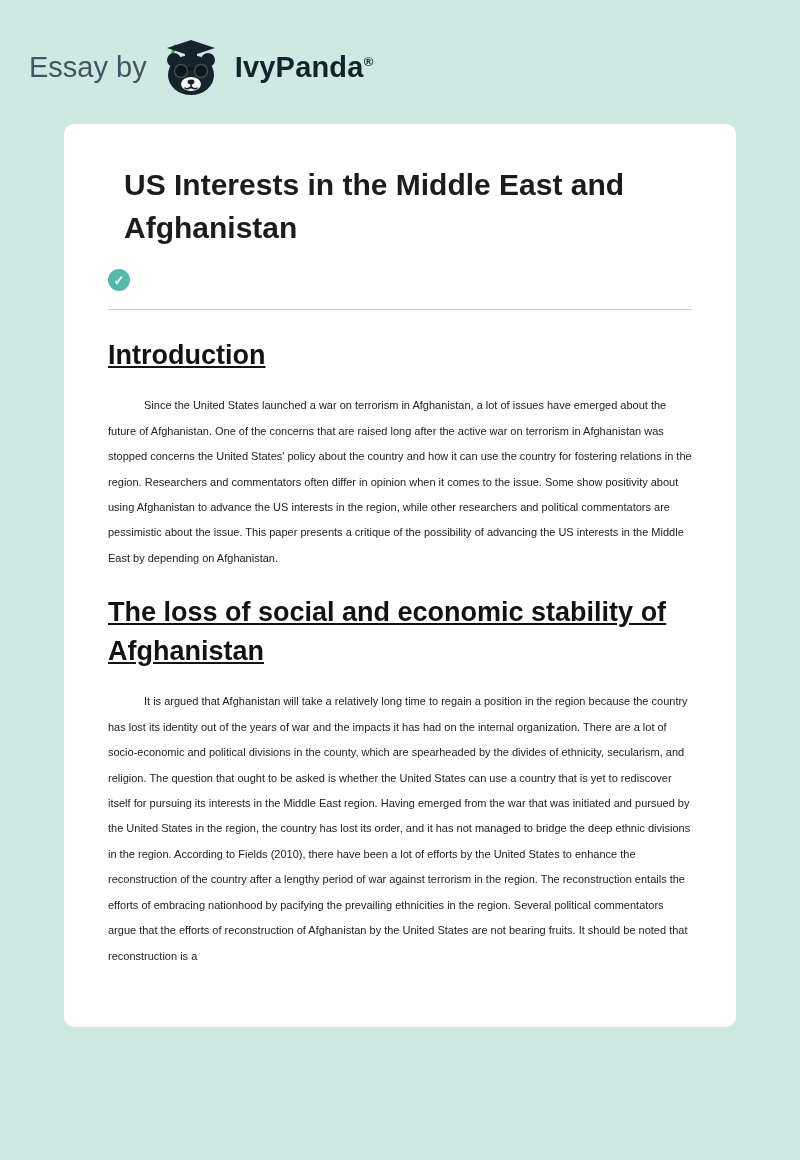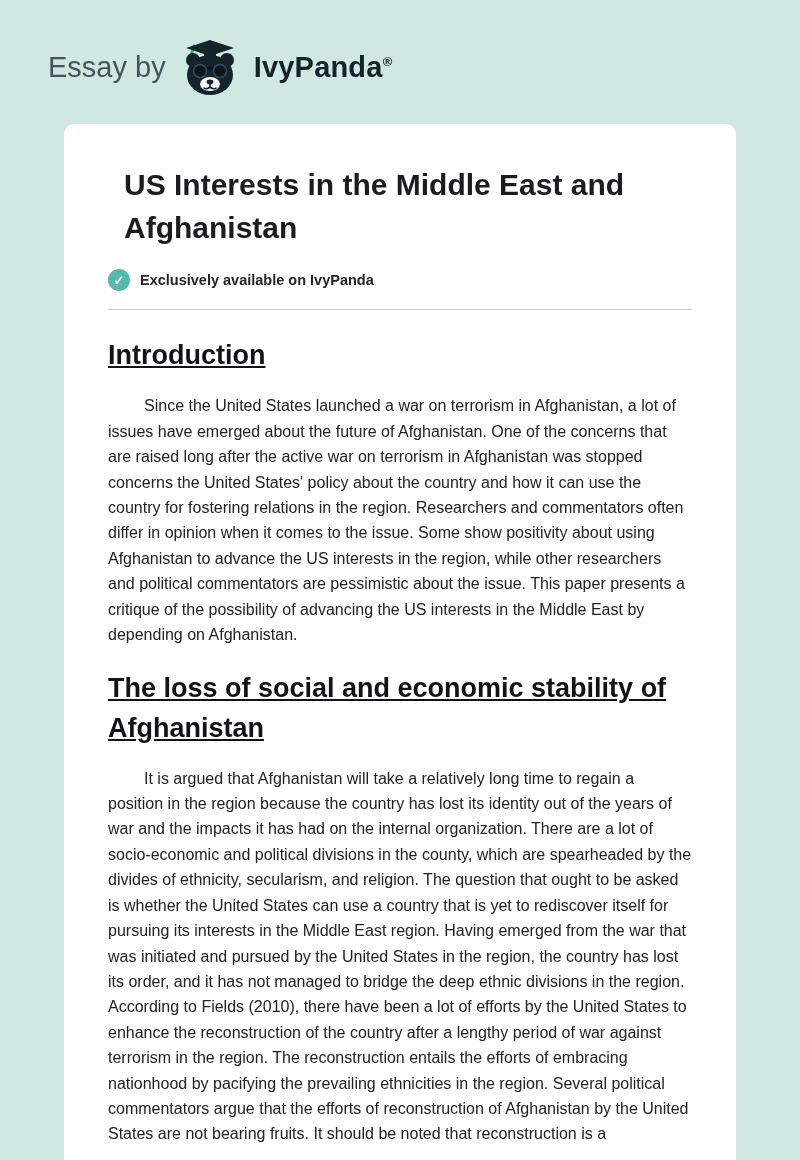--- a/index.html
+++ b/index.html
@@ -12,21 +12,21 @@
     height: 1160px;
     background: #cfe8e2;
     font-family: "Liberation Sans", sans-serif;
     overflow: hidden;
   }
 
   
   .site-header {
     display: flex;
     align-items: center;
-    padding: 38px 0 0 48px;
+    padding: 38px 0 0 29px;
     gap: 14px;
   }
   .essay-by {
     font-size: 29px;
     color: #43565f;
     font-weight: 400;
   }
   .logo-wrap {
     width: 60px;
     height: 58px;
@@ -99,21 +99,21 @@
     line-height: 1.45;
     font-weight: 700;
     color: #121315;
     margin: 0 0 18px 0;
     text-decoration: underline;
   }
   .section-heading.second {
   }
 
   .body-para {
-    font-size: 16px;
+    font-size: 11px;
     line-height: 25.4px;
     color: #202224;
     margin: 8px 0 22px 0;
     text-indent: 36px;
   }
   .body-para:last-child { margin-bottom: 0; }
 </style>
 </head>
 <body>
 
@@ -147,21 +147,20 @@
 
   <span class="brand"><span>IvyPanda</span><sup>®</sup></span>
 </header>
 
 <main class="card">
 
   <h1 class="doc-title">US Interests in the Middle East and Afghanistan</h1>
 
   <div class="badge-row">
     <span class="check-circle">✓</span>
-    <span class="badge-label">Exclusively available on IvyPanda</span>
   </div>
 
   <hr class="divider">
 
   <h2 class="section-heading">Introduction</h2>
 
   <p class="body-para">Since the United States launched a war on terrorism in Afghanistan, a lot of issues have emerged about the future of Afghanistan. One of the concerns that are raised long after the active war on terrorism in Afghanistan was stopped concerns the United States' policy about the country and how it can use the country for fostering relations in the region. Researchers and commentators often differ in opinion when it comes to the issue. Some show positivity about using Afghanistan to advance the US interests in the region, while other researchers and political commentators are pessimistic about the issue. This paper presents a critique of the possibility of advancing the US interests in the Middle East by depending on Afghanistan.</p>
 
   <h2 class="section-heading second">The loss of social and economic stability of Afghanistan</h2>
 

